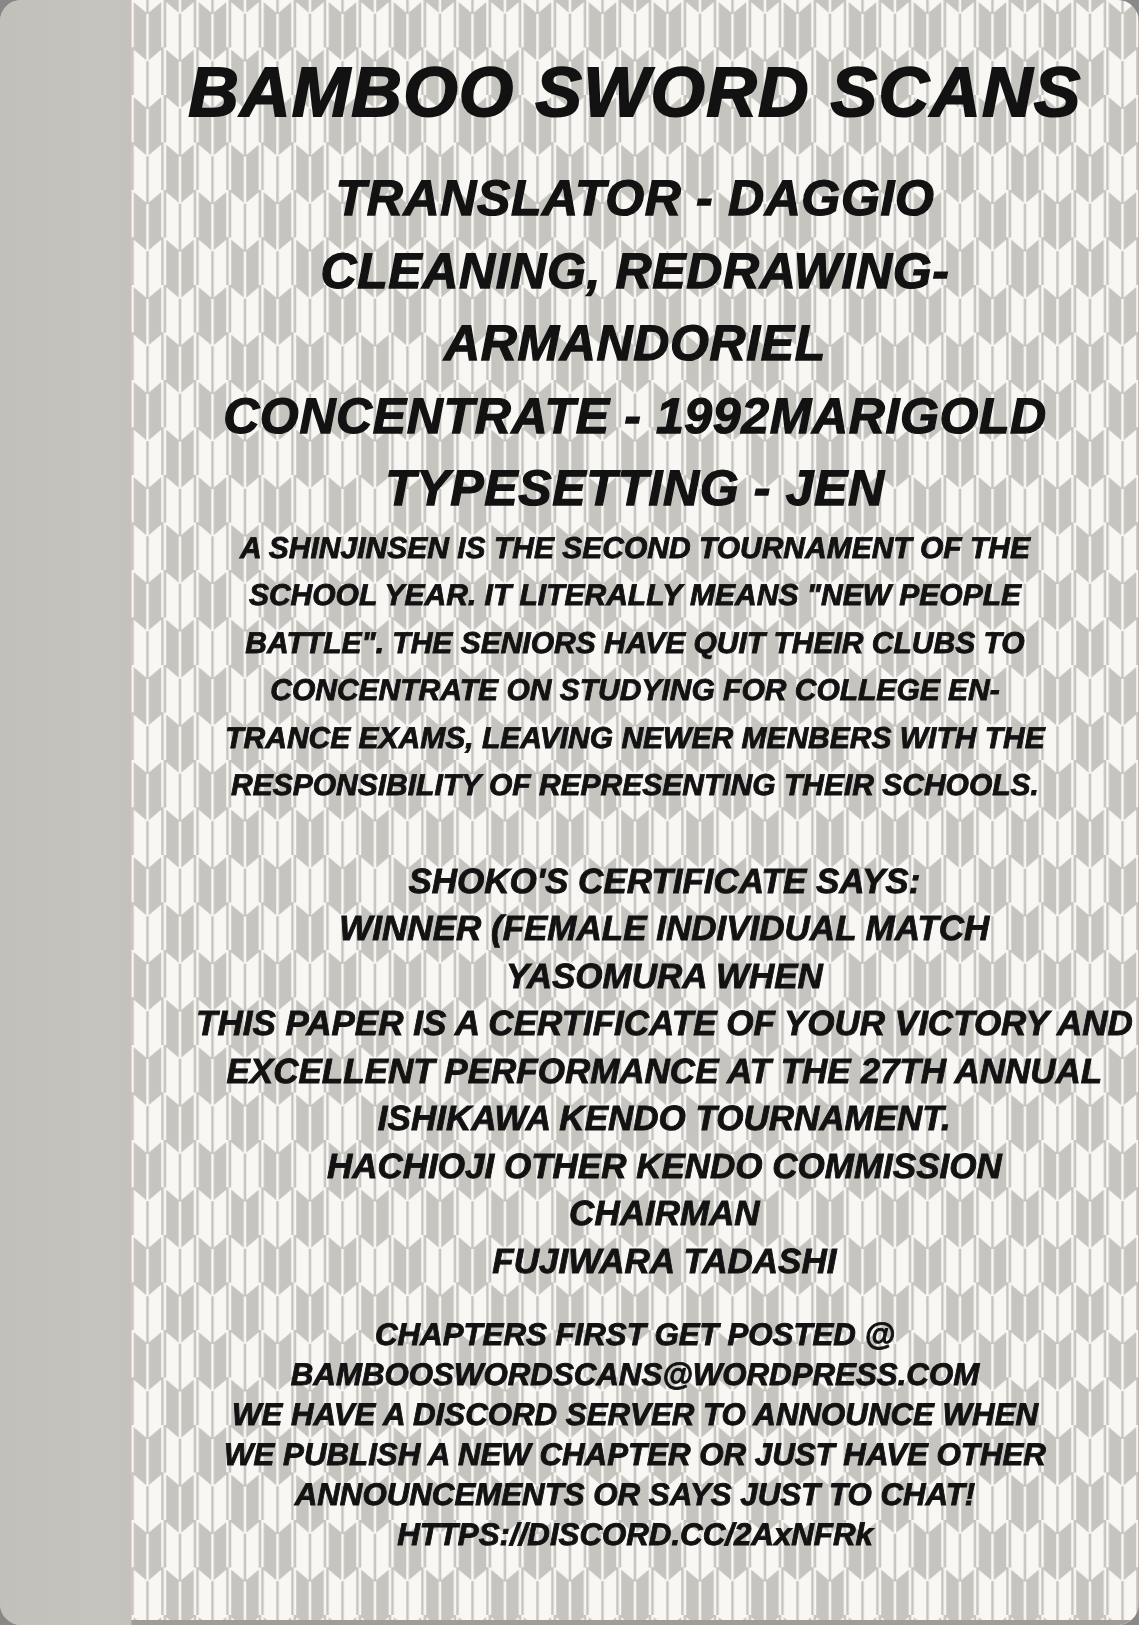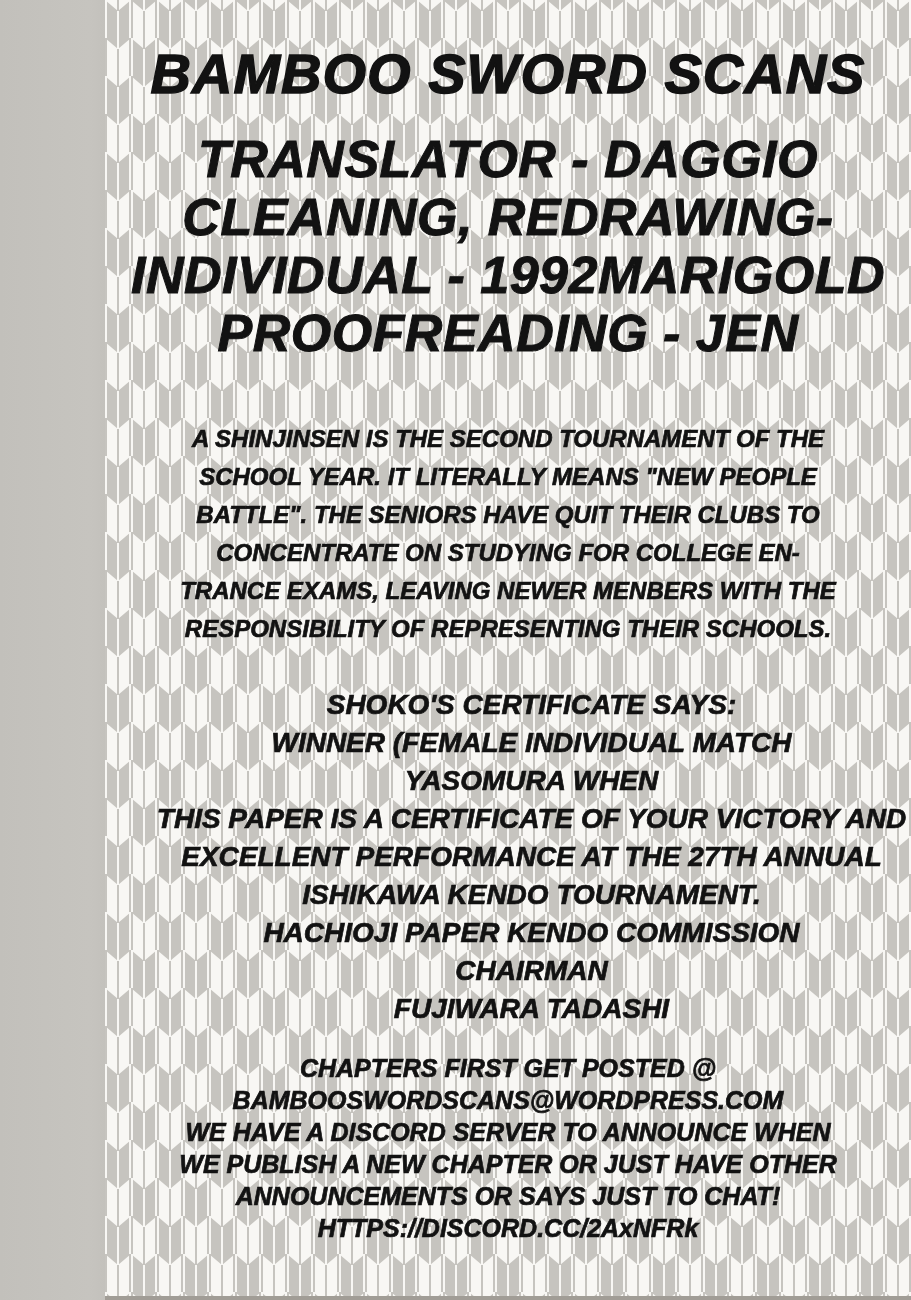--- a/index.html
+++ b/index.html
@@ -3,20 +3,21 @@
 <meta charset="utf-8">
 <style>
   html, body { margin: 0; padding: 0; background: #888; }
   .page {
     position: relative;
     width: 911px;
     height: 1300px;
     overflow: hidden;
     background: #fca5a5;
     font-family: "Liberation Sans", sans-serif;
+    border-radius: 17px;
   }
   .left-margin {
     position: absolute;
     left: 0; top: 0;
     width: 105px; height: 1300px;
     background: linear-gradient(90deg, #c2c0bb 0%, #c6c4bf 85%, #c3c1bc 100%);
   }
   .pattern-svg {
     position: absolute;
     left: 105px; top: 0;
@@ -41,21 +42,21 @@
   .block { position: absolute; left: 0; width: 100%; }
   .title-block {
     top: 44px;
     font-size: 56px;
     line-height: 60px;
     letter-spacing: 1px;
     -webkit-text-stroke: 1.4px #121212;
   }
   .credits-block {
     top: 130px;
-    font-size: 52px;
+    font-size: 40px;
     letter-spacing: 0.5px;
     -webkit-text-stroke: 1px #121212;
   }
   .credits-block .line { height: 58px; line-height: 58px; }
   .note-block {
     top: 420px;
     font-size: 24px;
   }
   .note-block .line { height: 38px; line-height: 38px; }
   .cert-block {
@@ -107,41 +108,42 @@
     <rect width="806" height="1300" fill="url(#yagasuri)"></rect>
   </svg>
 
   <div class="textlayer">
 
     <div class="block title-block">BAMBOO SWORD SCANS</div>
 
     <div class="block credits-block">
         <div class="line">TRANSLATOR - DAGGIO</div>
         <div class="line">CLEANING, REDRAWING-</div>
-        <div class="line">INDIVIDUAL - 1992MARIGOLD</div>
-        <div class="line">PROOFREADING - JEN</div>
+        <div class="line">ARMANDORIEL</div>
+        <div class="line">CONCENTRATE - 1992MARIGOLD</div>
+        <div class="line">TYPESETTING - JEN</div>
       </div>
 
     <div class="block note-block">
         <div class="line">A SHINJINSEN IS THE SECOND TOURNAMENT OF THE</div>
         <div class="line">SCHOOL YEAR. IT LITERALLY MEANS "NEW PEOPLE</div>
         <div class="line">BATTLE". THE SENIORS HAVE QUIT THEIR CLUBS TO</div>
         <div class="line">CONCENTRATE ON STUDYING FOR COLLEGE EN-</div>
         <div class="line">TRANCE EXAMS, LEAVING NEWER MENBERS WITH THE</div>
         <div class="line">RESPONSIBILITY OF REPRESENTING THEIR SCHOOLS.</div>
       </div>
 
     <div class="block cert-block">
         <div class="line">SHOKO'S CERTIFICATE SAYS:</div>
         <div class="line">WINNER (FEMALE INDIVIDUAL MATCH</div>
         <div class="line">YASOMURA WHEN</div>
         <div class="line">THIS PAPER IS A CERTIFICATE OF YOUR VICTORY AND</div>
         <div class="line">EXCELLENT PERFORMANCE AT THE 27TH ANNUAL</div>
         <div class="line">ISHIKAWA KENDO TOURNAMENT.</div>
-        <div class="line">HACHIOJI PAPER KENDO COMMISSION</div>
+        <div class="line">HACHIOJI OTHER KENDO COMMISSION</div>
         <div class="line">CHAIRMAN</div>
         <div class="line">FUJIWARA TADASHI</div>
       </div>
 
     <div class="block footer-block">
         <div class="line">CHAPTERS FIRST GET POSTED @</div>
         <div class="line">BAMBOOSWORDSCANS@WORDPRESS.COM</div>
         <div class="line">WE HAVE A DISCORD SERVER TO ANNOUNCE WHEN</div>
         <div class="line">WE PUBLISH A NEW CHAPTER OR JUST HAVE OTHER</div>
         <div class="line">ANNOUNCEMENTS OR SAYS JUST TO CHAT!</div>

